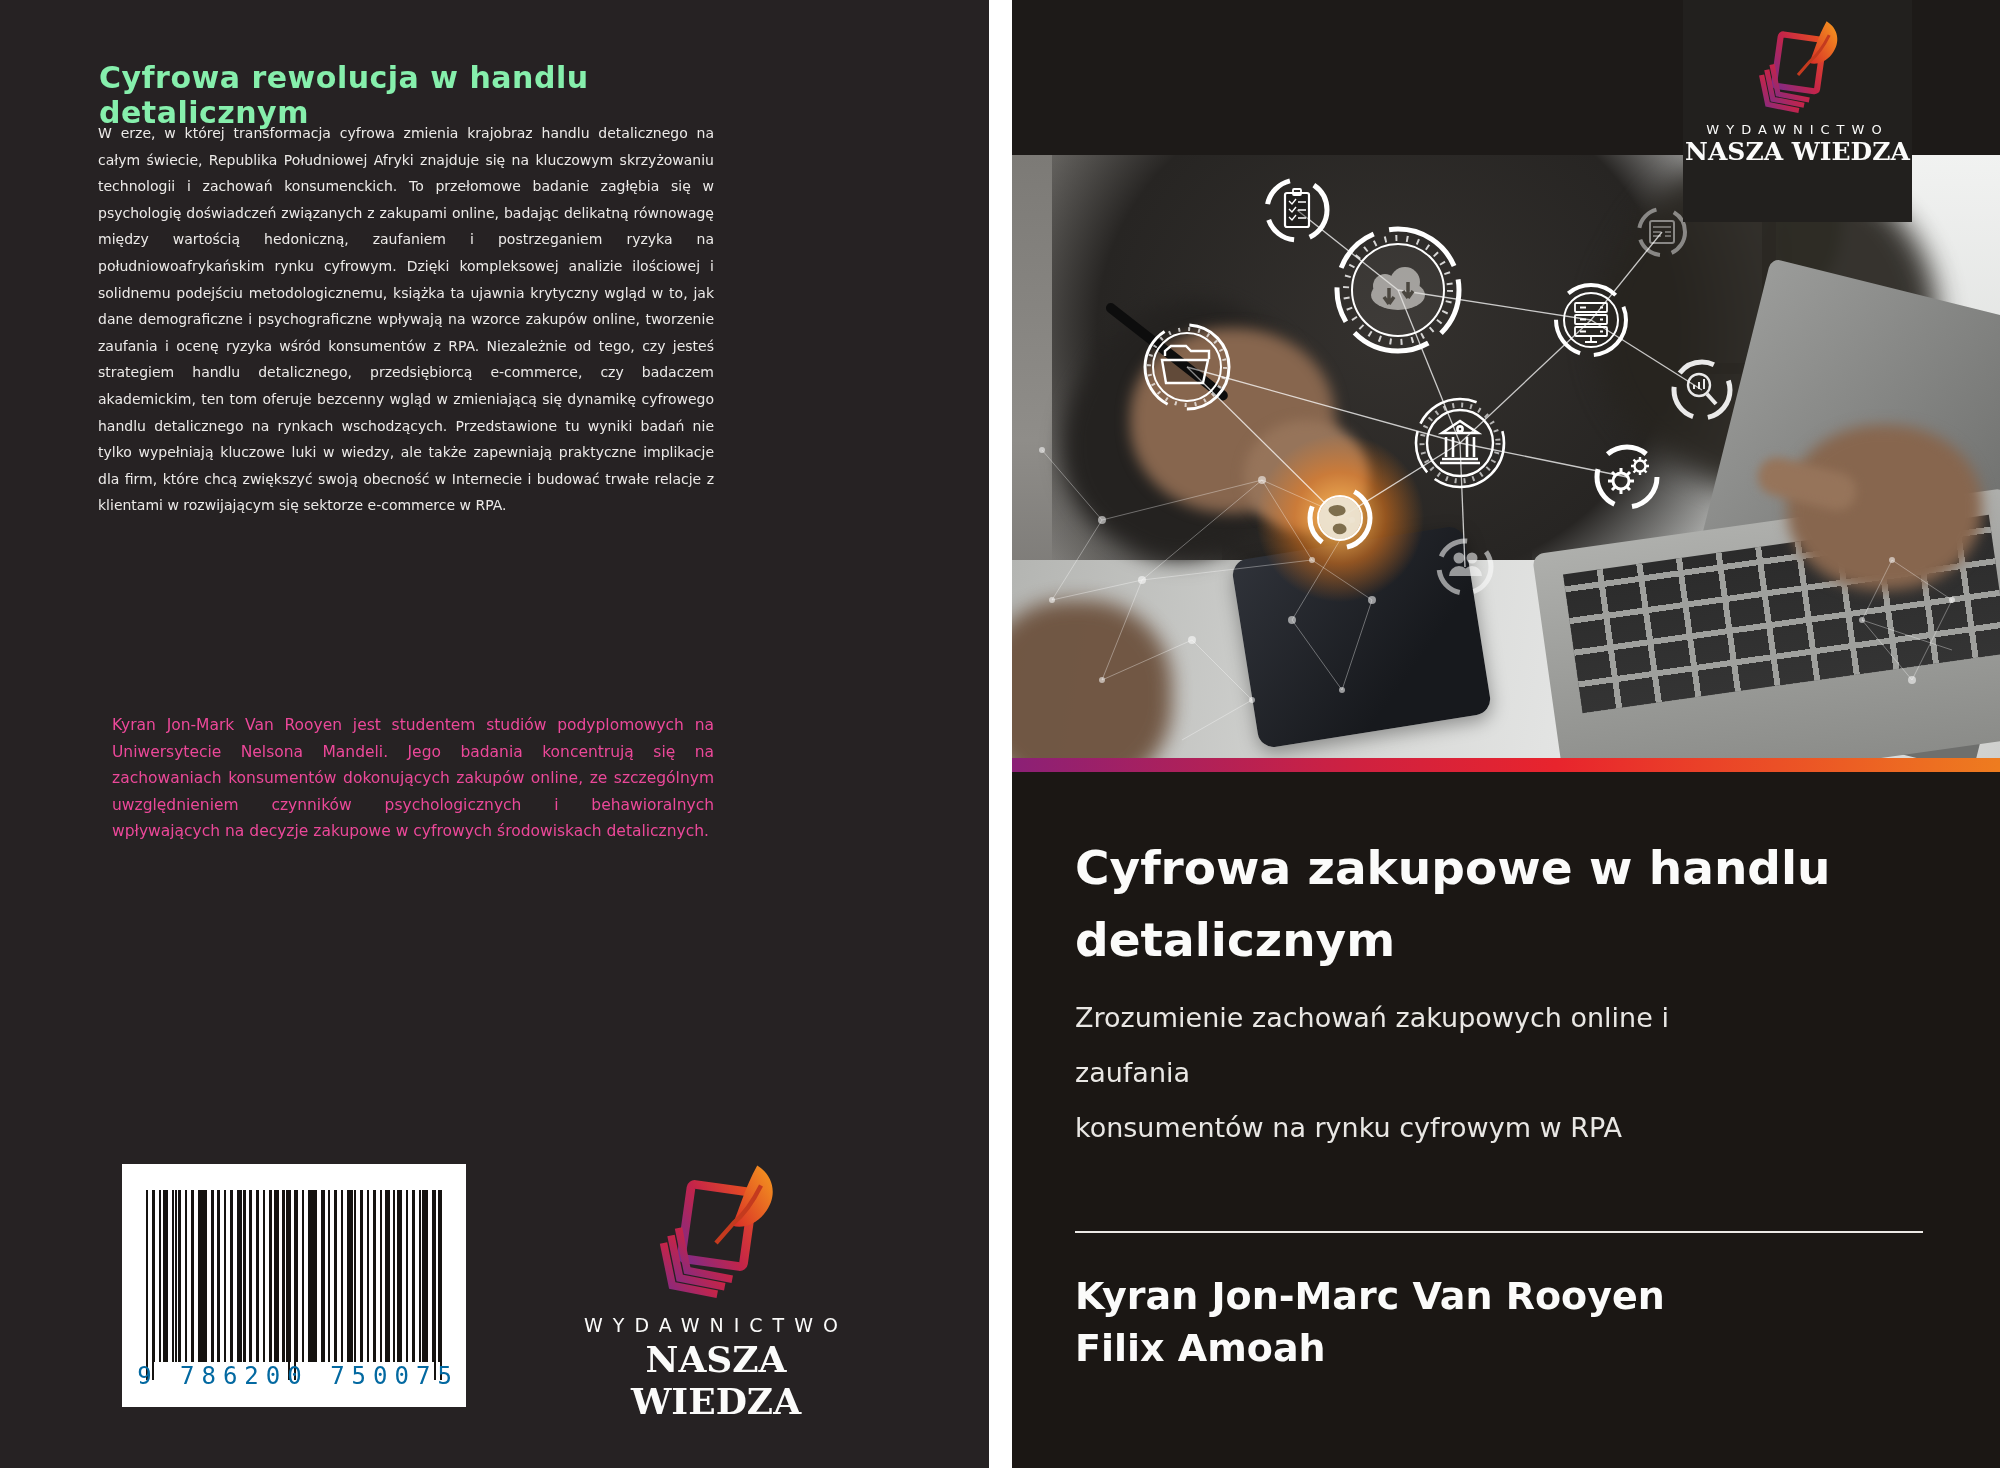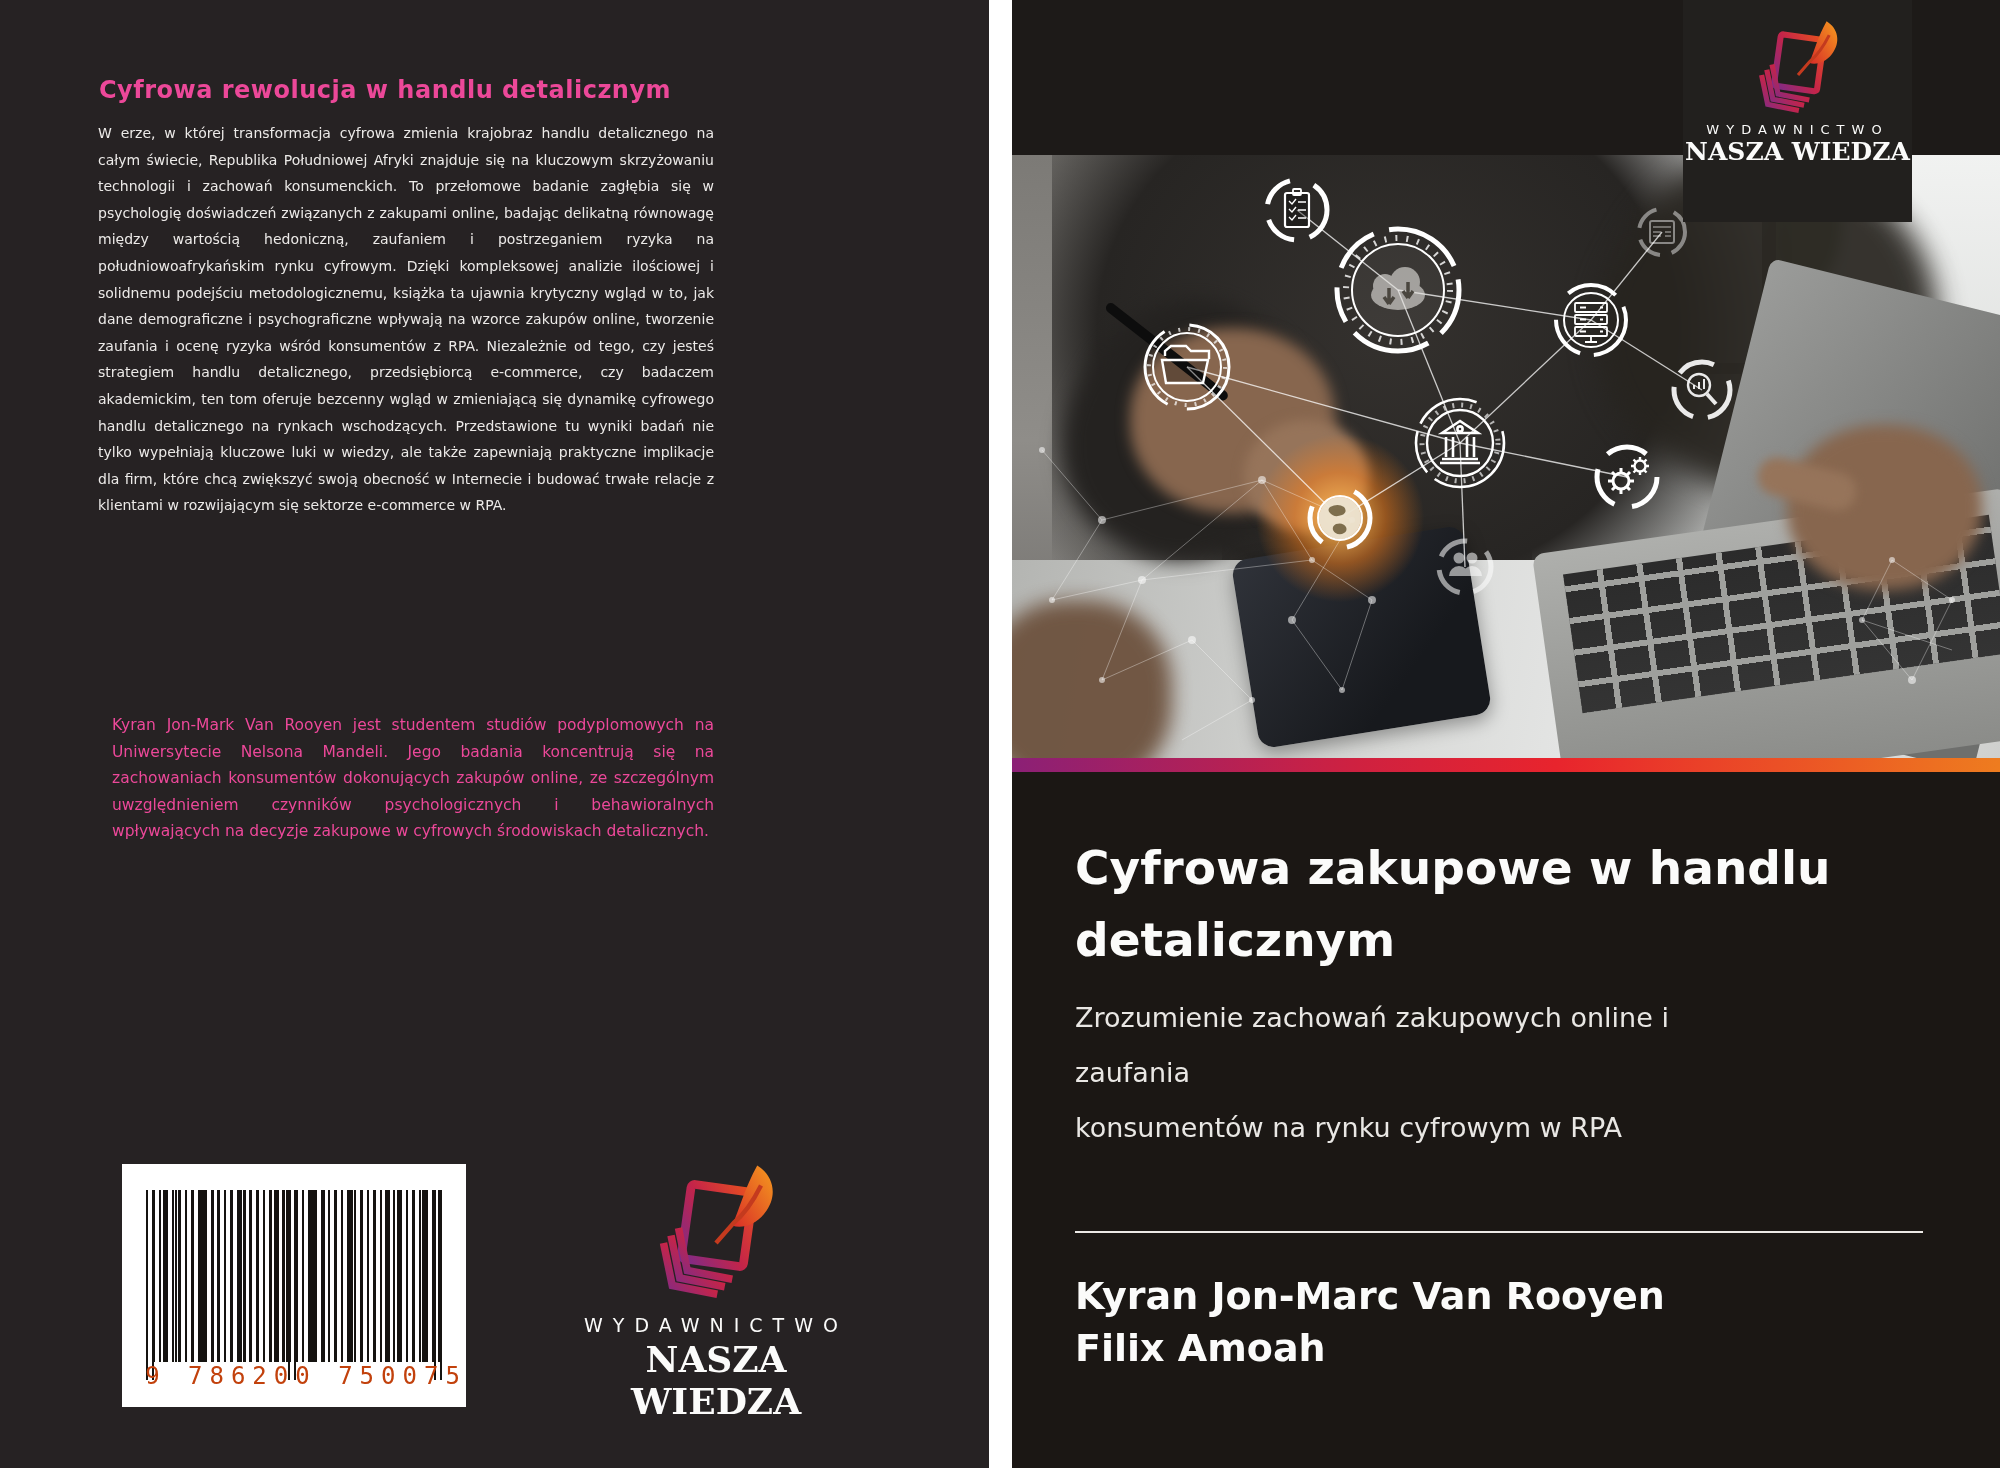--- a/index.html
+++ b/index.html
@@ -1,38 +1,38 @@
 <!DOCTYPE html>
 <html><head>
 <meta charset="utf-8">
 <style>
   html,body{margin:0;padding:0;background:#000;}
   .spread{position:relative;width:2000px;height:1468px;overflow:hidden;
           font-family:"DejaVu Sans",sans-serif;color:#f2f1ef;}
 
   
   .back{position:absolute;left:0;top:0;width:989px;height:1468px;background:#262223;}
-  .back-title{position:absolute;left:99px;top:76px;width:660px;margin:0;
-              font-size:24px;font-weight:bold;letter-spacing:.5px;color:#ec4899;}
+  .back-title{position:absolute;left:99px;top:60px;width:660px;margin:0;
+              font-size:30px;font-weight:bold;letter-spacing:.5px;color:#86efac;}
   .synopsis{position:absolute;left:98px;top:120px;width:616px;margin:0;
             font-size:14px;line-height:26.6px;text-align:justify;color:#eceae8;}
   .bio{position:absolute;left:100px;top:700px;width:602px;margin:12px;
        font-size:15.5px;line-height:26.6px;text-align:justify;color:#ec4899;}
 
   
   .barcode{position:absolute;left:122px;top:1164px;width:344px;height:243px;background:#fff;}
   .bars{position:absolute;left:24px;top:26px;width:296px;height:172px;
         background-image:
           repeating-linear-gradient(90deg,#151310 0 2px,transparent 2px 6px,#151310 6px 9px,transparent 9px 13px),
           repeating-linear-gradient(90deg,transparent 0 17px,#151310 17px 22px,transparent 22px 29px,#151310 29px 31px,transparent 31px 37px);}
   .guard{position:absolute;top:26px;width:8px;height:190px;
          background:linear-gradient(90deg,#151310 0 2px,transparent 2px 6px,#151310 6px 8px);}
   .g1{left:24px}.g2{left:166px}.g3{left:312px}
-  .barcode-digits{position:absolute;left:12px;top:198px;width:344px;text-align:center;
-                  font-family:"DejaVu Sans Mono",monospace;font-size:24px;letter-spacing:7px;color:#c2410c;}
+  .barcode-digits{position:absolute;left:4px;top:198px;width:344px;text-align:center;
+                  font-family:"DejaVu Sans Mono",monospace;font-size:24px;letter-spacing:7px;color:#0369a1;}
 
   
   .pub-block{position:absolute;left:560px;top:1158px;width:312px;text-align:center;}
   .pub-block svg.mark{width:150px;height:150px;display:block;margin:0 auto;}
   .pub-line1{font-size:19px;letter-spacing:10px;color:#fbfbfa;margin-top:6px;}
   .pub-line2{font-family:"DejaVu Serif",serif;font-size:36px;font-weight:bold;color:#fbfbfa;margin-top:2px;}
 
   
   .divider{position:absolute;left:989px;top:0;width:23px;height:1468px;background:#ffffff;}
 

